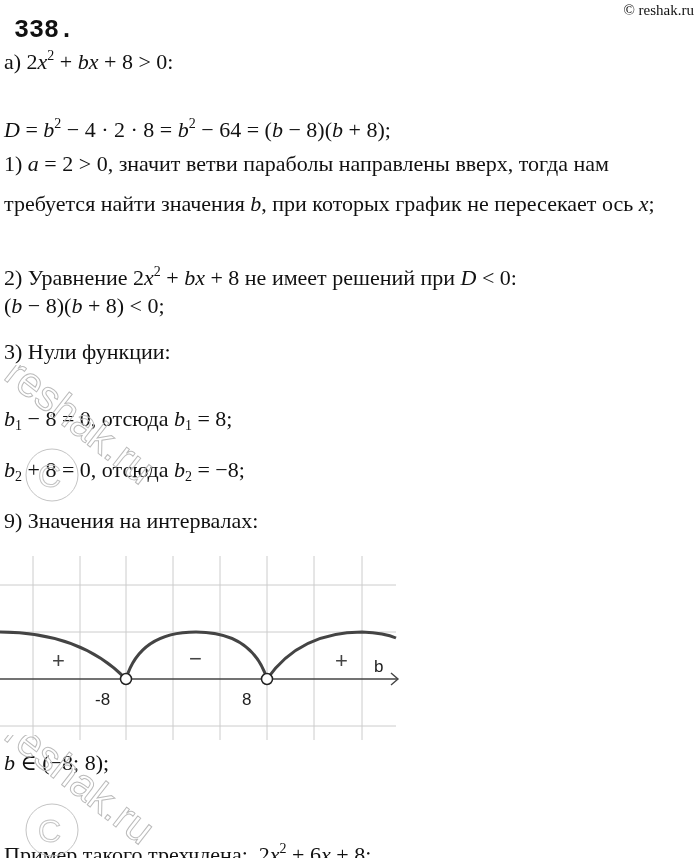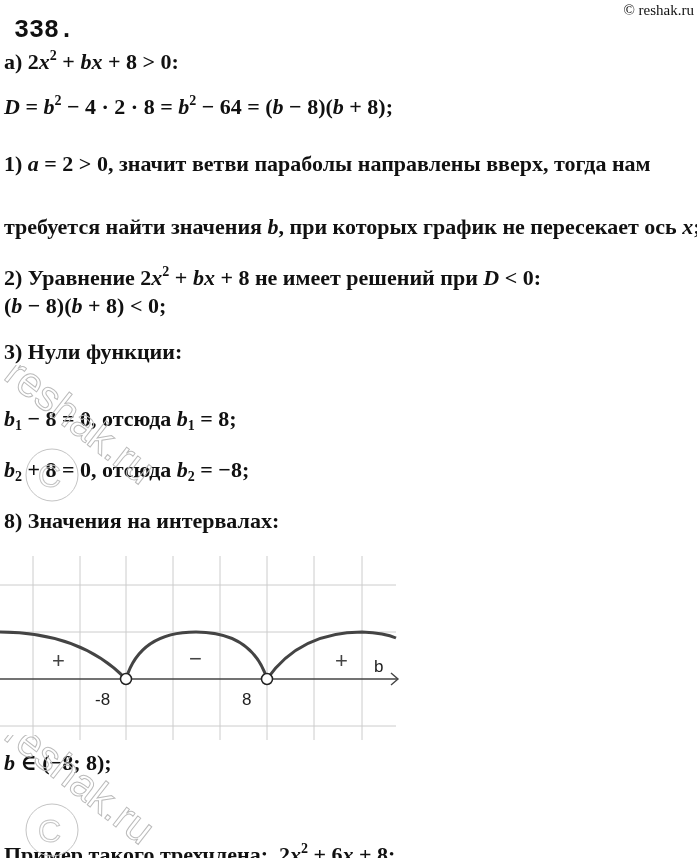--- a/index.html
+++ b/index.html
@@ -1,44 +1,44 @@
 <!DOCTYPE html>
 <html><head>
 <meta charset="utf-8">
 <style>
   html, body { margin: 0; padding: 0; background: #ffffff; }
   body { width: 697px; height: 858px; position: relative; overflow: hidden; color: #111; font-family: "Liberation Serif", "DejaVu Serif", serif; }
-  .line { position: absolute; left: 4px; font-size: 22px; white-space: nowrap; line-height: 28px; font-weight: bold; }
+  .line { position: absolute; left: 4px; font-size: 22px; white-space: nowrap; line-height: 28px; }
   .num { position: absolute; left: 14px; top: 2px; font-family: Liberation Mono, monospace; font-weight: bold; font-size: 25px; margin-top: 14px; }
   .copy { position: absolute; right: 3px; top: 2px; font-family: "Liberation Serif", serif; font-size: 15px; }
   i { font-style: italic; }
   sup { font-size: 14px; vertical-align: 9px; line-height: 0; }
   sub { font-size: 14px; vertical-align: -4px; line-height: 0; }
   .watermark { position: absolute; pointer-events: none; }
   svg text { font-family: "Liberation Sans", sans-serif; }
 </style>
 </head>
 <body>
 
 <div class="num">338.</div>
 <div class="copy">© reshak.ru</div>
 
 <div class="line" style="top:48px">
   <span>а) </span>2<i>x</i><sup>2</sup> + <i>bx</i> + 8 &gt; 0:
 </div>
 
-<div class="line" style="top:93px">
+<div class="line" style="top:116px">
   <i>D</i> = <i>b</i><sup>2</sup> − 4 · 2 · 8 = <i>b</i><sup>2</sup> − 64 = (<i>b</i> − 8)(<i>b</i> + 8);
 </div>
 
 <div class="line" style="top:150px">
   1) <i>a</i> = 2 &gt; 0, значит ветви параболы направлены вверх, тогда нам
 </div>
 
-<div class="line" style="top:213px">
+<div class="line" style="top:190px">
   требуется найти значения <i>b</i>, при которых график не пересекает ось <i>x</i>;
 </div>
 
 <div class="line" style="top:264px">
   2) Уравнение 2<i>x</i><sup>2</sup> + <i>bx</i> + 8 не имеет решений при <i>D</i> &lt; 0:
 </div>
 
 <div class="line" style="top:292px">
   (<i>b</i> − 8)(<i>b</i> + 8) &lt; 0;
 </div>
@@ -46,21 +46,21 @@
 <div class="line" style="top:338px">3) Нули функции:</div>
 
 <div class="line" style="top:405px">
   <i>b</i><sub>1</sub> − 8 = 0, отсюда <i>b</i><sub>1</sub> = 8;
 </div>
 
 <div class="line" style="top:456px">
   <i>b</i><sub>2</sub> + 8 = 0, отсюда <i>b</i><sub>2</sub> = −8;
 </div>
 
-<div class="line" style="top:507px">8) Значения на интервалах:</div>
+<div class="line" style="top:507px">9) Значения на интервалах:</div>
 
 <svg style="position:absolute;left:0;top:550px" width="410" height="190" viewBox="0 550 410 190">
   <g stroke="#cccccc" stroke-width="1">
     <line x1="33" y1="556" x2="33" y2="745"></line>
     <line x1="80" y1="556" x2="80" y2="745"></line>
     <line x1="126" y1="556" x2="126" y2="745"></line>
     <line x1="173" y1="556" x2="173" y2="745"></line>
     <line x1="220" y1="556" x2="220" y2="745"></line>
     <line x1="267" y1="556" x2="267" y2="745"></line>
     <line x1="314" y1="556" x2="314" y2="745"></line>

